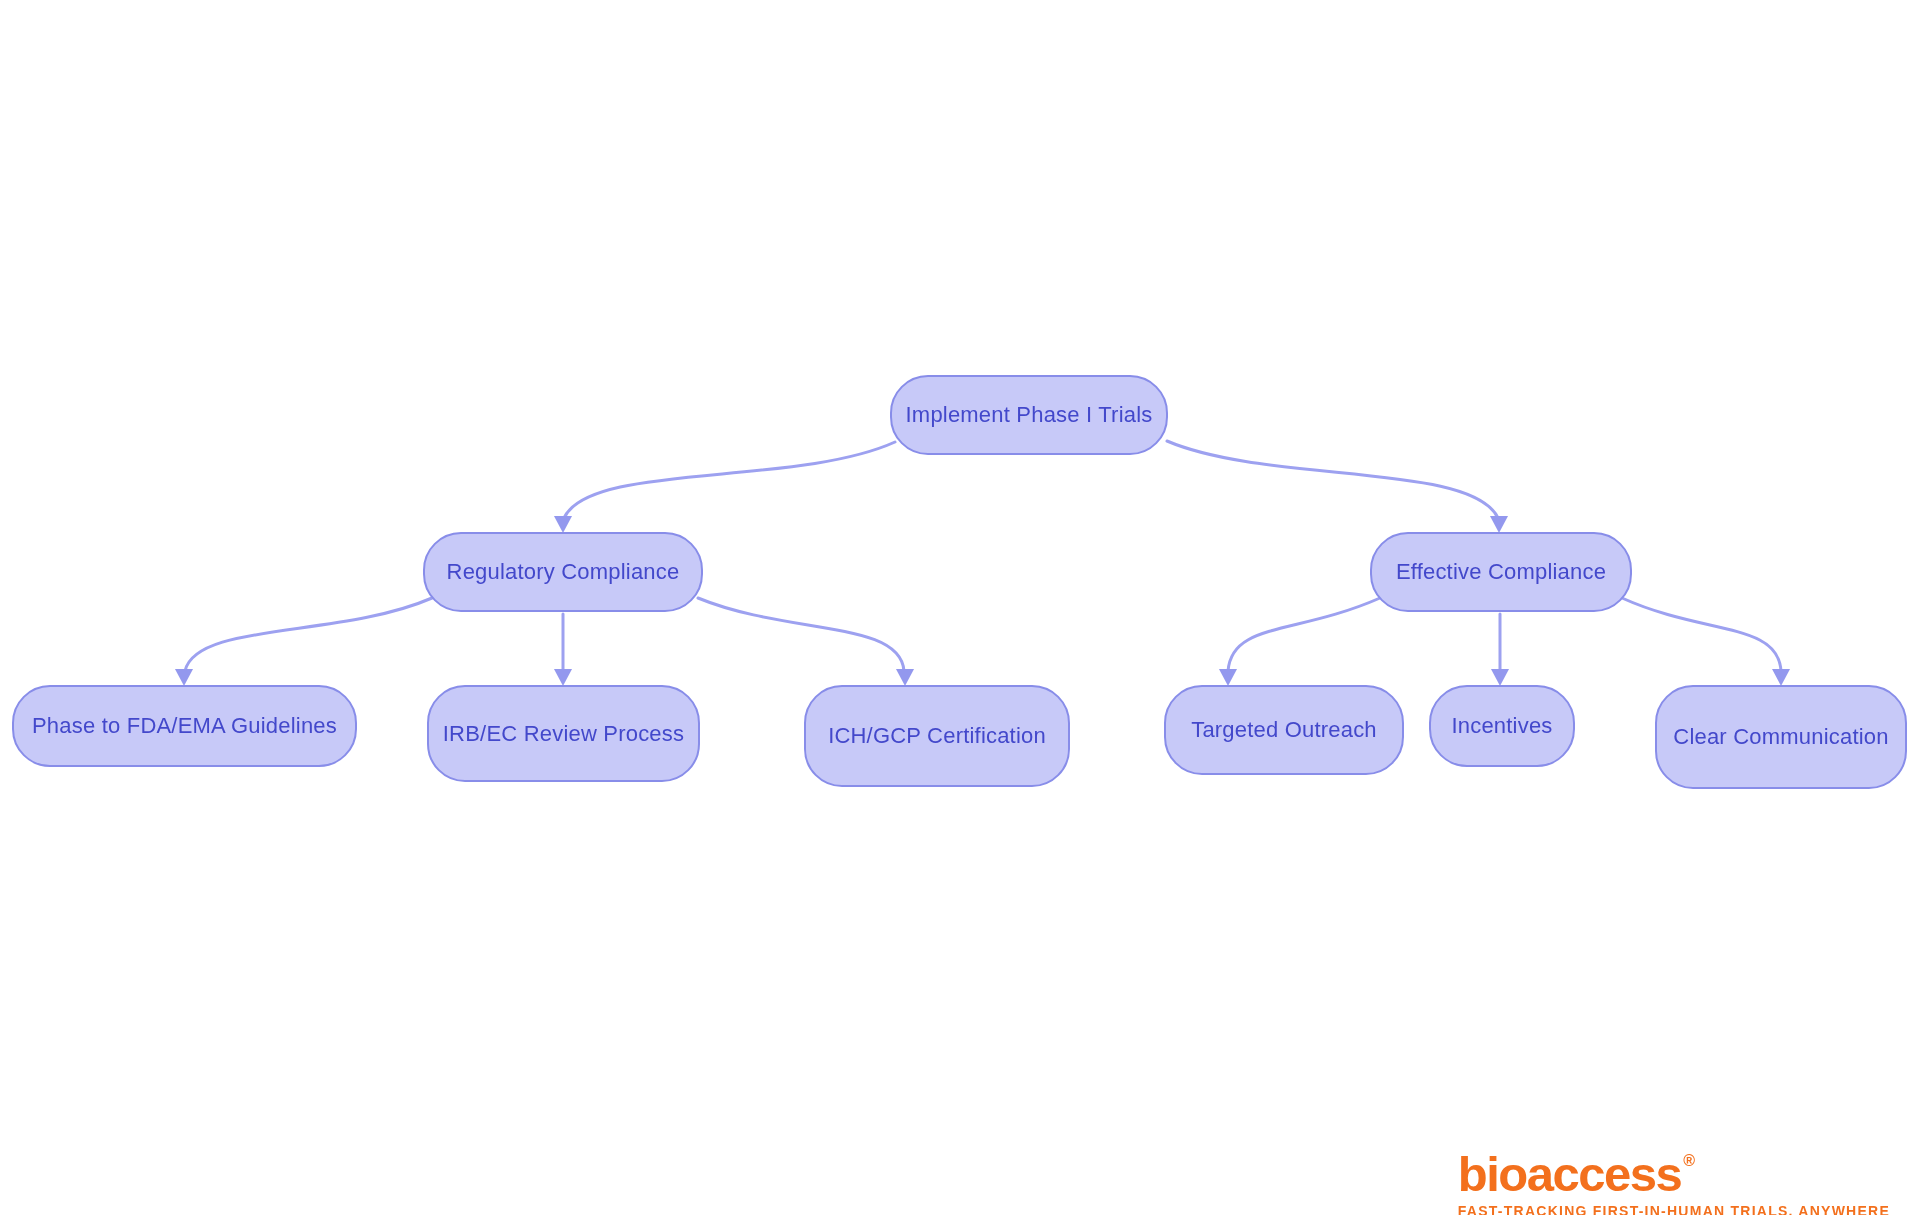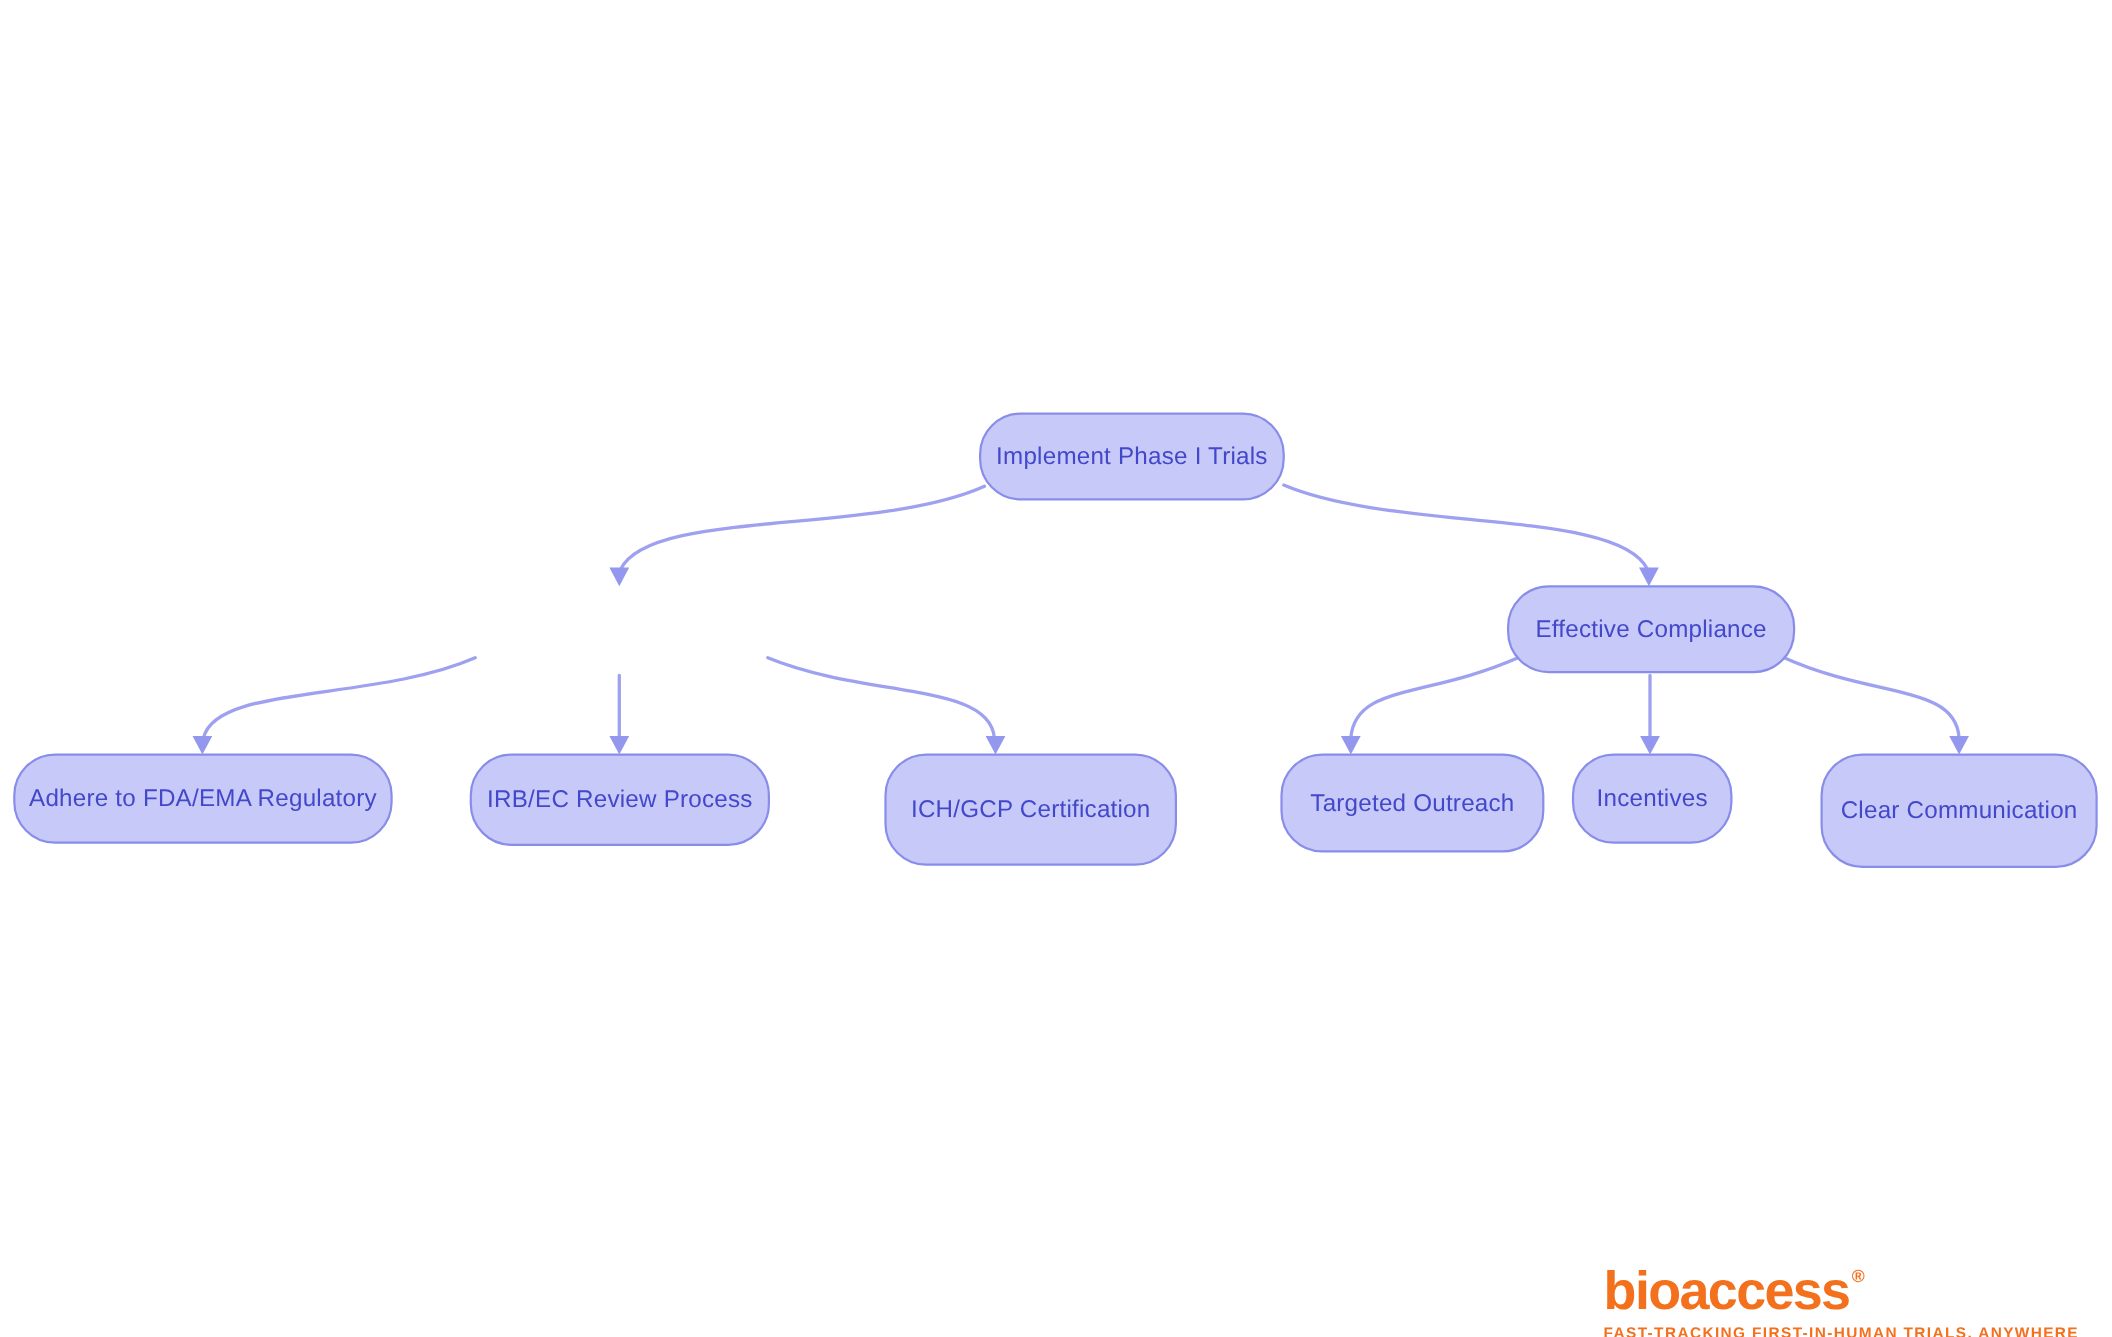--- a/index.html
+++ b/index.html
@@ -48,21 +48,21 @@
     color: var(--node-text);
     font-size: 22px;
     letter-spacing: 0.2px;
     white-space: nowrap;
     text-align: center;
   }
   .node-root        { left: 890px;  top: 343px; width: 278px; height: 80px; }
   .node-regulatory  { left: 423px;  top: 500px; width: 280px; height: 80px; }
   .node-recruitment { left: 1370px; top: 500px; width: 262px; height: 80px; }
   .node-fda         { left: 12px;   top: 653px; width: 345px; height: 82px; }
-  .node-irb         { left: 427px;  top: 653px; width: 273px; height: 84px; }
+  .node-irb         { left: 427px;  top: 653px; width: 273px; height: 97px; }
   .node-ich         { left: 804px;  top: 653px; width: 266px; height: 102px; }
   .node-outreach    { left: 1164px; top: 653px; width: 240px; height: 90px; }
   .node-incentives  { left: 1429px; top: 653px; width: 146px; height: 82px; }
   .node-clear       { left: 1655px; top: 653px; width: 252px; height: 104px; }
 
   .logo {
     position: absolute;
     right: 30px;
     bottom: 28px;
     color: var(--logo-color);
@@ -121,25 +121,28 @@
     <path d="M 1500 582 L 1500 639"></path>
     <polygon points="1500,654 1491,637 1509,637"></polygon>
 
     <path d="M 1622 566 C 1704 603, 1778 590, 1781 639"></path>
     <polygon points="1781,654 1772,637 1790,637"></polygon>
   </svg>
 
   <div class="node node-root">
     <span>Implement Phase I Trials</span>
   </div>
+  <div class="node node-regulatory">
+    <span>Regulatory Compliance</span>
+  </div>
   <div class="node node-recruitment">
     <span>Effective Compliance</span>
   </div>
   <div class="node node-fda">
-    <span>Adhere to FDA/EMA Regulatory</span>
+    <span>Phase to FDA/EMA Guidelines</span>
   </div>
   <div class="node node-irb">
     <span>IRB/EC Review Process</span>
   </div>
   <div class="node node-ich">
     <span>ICH/GCP Certification</span>
   </div>
   <div class="node node-outreach">
     <span>Targeted Outreach</span>
   </div>

